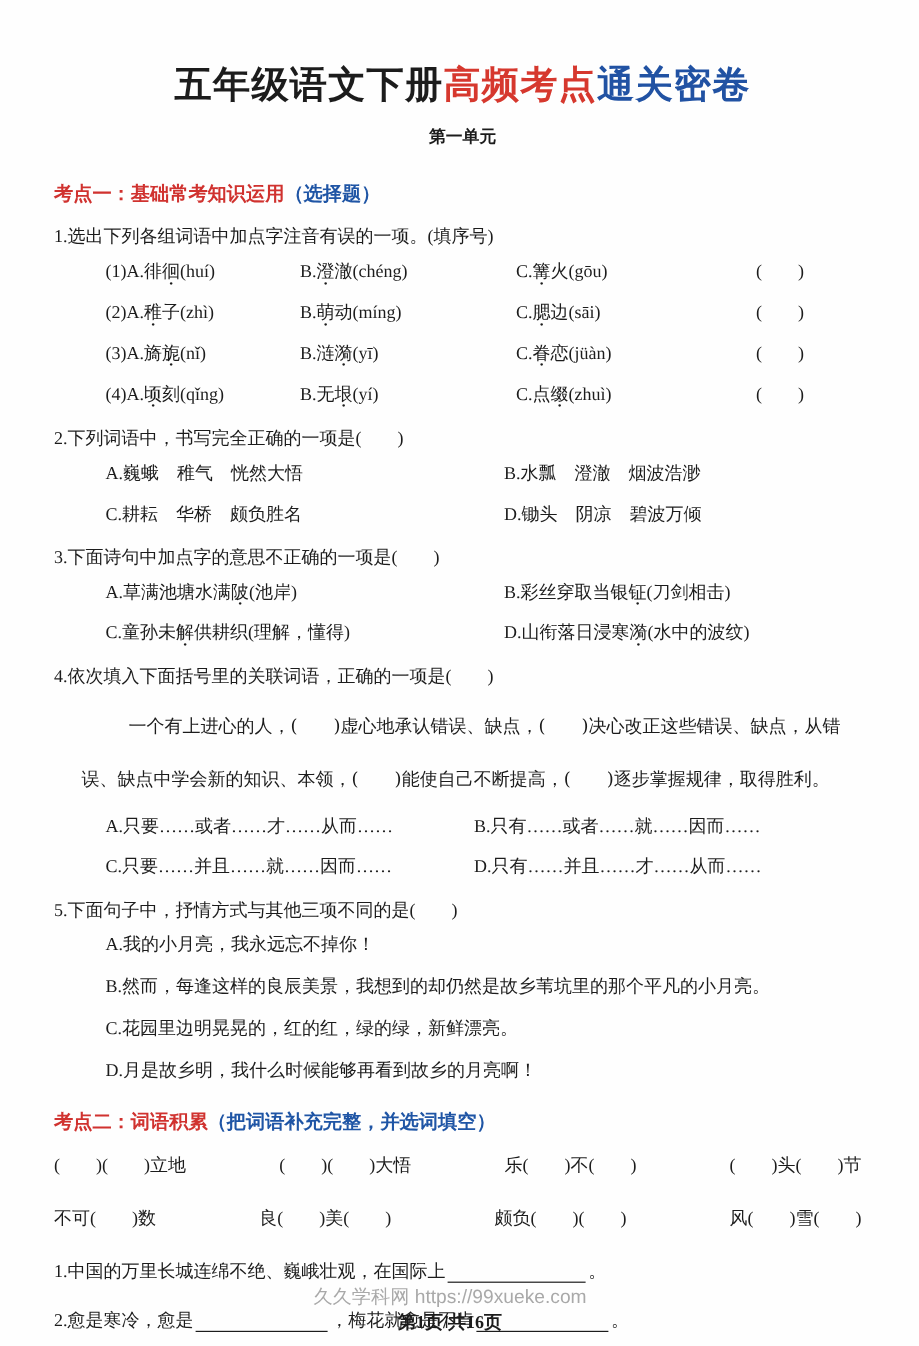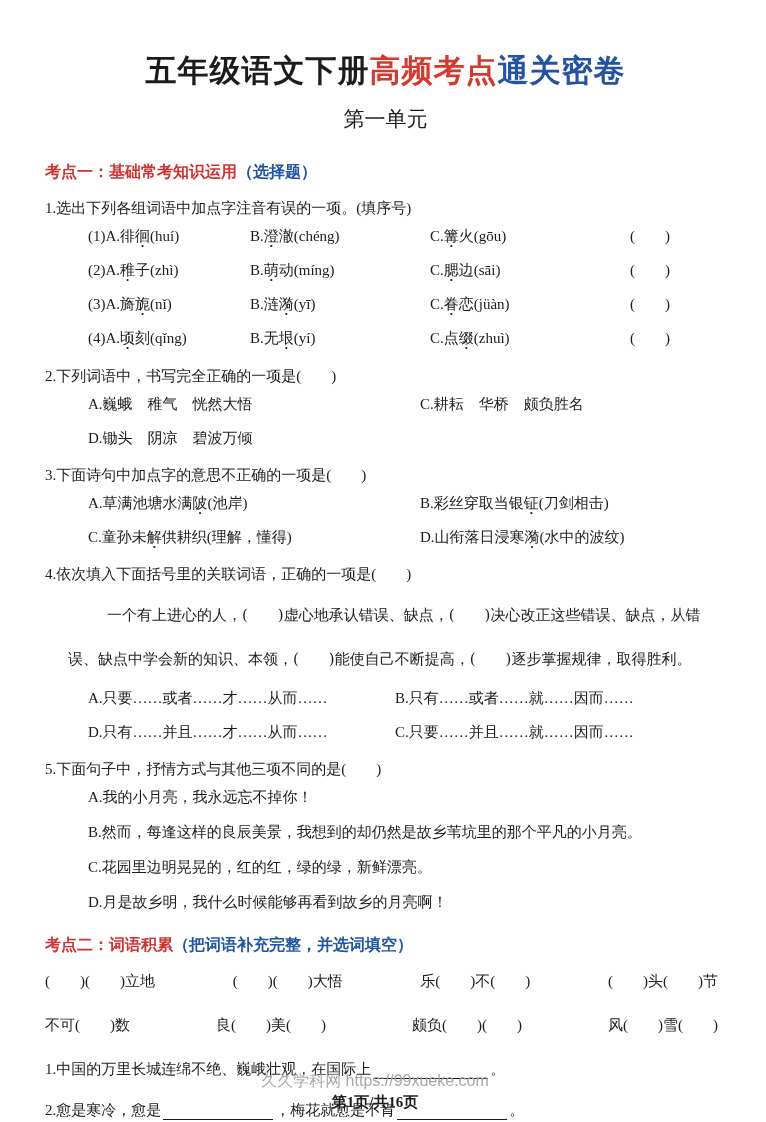--- a/index.html
+++ b/index.html
@@ -21,22 +21,22 @@
     font-size:31px;
     font-weight:bold;
     letter-spacing:1px;
     font-family:"Liberation Sans","DejaVu Sans",sans-serif;
   }
   .title .t-red  { color:#d6382e; }
   .title .t-blue { color:#2152a3; }
   .subtitle {
     margin-top:13px;
     text-align:center;
-    font-size:21px;
-    font-weight:normal;
+    font-size:14px;
+    font-weight:bold;
   }
   .sec-head {
     margin-top:29px;
     font-size:16px;
     font-weight:bold;
     font-family:"Liberation Sans","DejaVu Sans",sans-serif;
   }
   .sec-head .h-red  { color:#d0322f; }
   .sec-head .h-blue { color:#1f55a5; }
   .stem { margin-top:14px; line-height:22px; }
@@ -141,20 +141,21 @@
   <div class="q1-row">
     <div><span>(4)A.</span><span class="dt">顷</span><span>刻(qǐng)</span></div>
     <div><span>B.无</span><span class="dt">垠</span><span>(yí)</span></div>
     <div><span>C.点</span><span class="dt">缀</span><span>(zhuì)</span></div>
     <div>(　　)</div>
   </div>
 
   <div class="stem" style="margin-top:10px;">2.下列词语中，书写完全正确的一项是(　　)</div>
   <div class="opt-grid2">
     <div>A.巍蛾　稚气　恍然大悟</div>
+    <div>B.水瓢　澄澈　烟波浩渺</div>
     <div>C.耕耘　华桥　颇负胜名</div>
     <div>D.锄头　阴凉　碧波万倾</div>
   </div>
 
   <div class="stem" style="margin-top:9px;">3.下面诗句中加点字的意思不正确的一项是(　　)</div>
   <div class="opt-grid2">
     <div>
         <span>A.草满池塘水满</span>
         <span class="dt">陂</span>
         <span>(池岸)</span>
@@ -174,22 +175,22 @@
         <span class="dt">漪</span>
         <span>(水中的波纹)</span>
       </div>
   </div>
 
   <div class="stem" style="margin-top:9px;">4.依次填入下面括号里的关联词语，正确的一项是(　　)</div>
   <div class="para">一个有上进心的人，(　　)虚心地承认错误、缺点，(　　)决心改正这些错误、缺点，从错误、缺点中学会新的知识、本领，(　　)能使自己不断提高，(　　)逐步掌握规律，取得胜利。</div>
   <div class="opt-grid4">
     <div>A.只要……或者……才……从而……</div>
     <div>B.只有……或者……就……因而……</div>
+    <div>C.只要……并且……就……因而……</div>
     <div>D.只有……并且……才……从而……</div>
-    <div>C.只要……并且……就……因而……</div>
   </div>
 
   <div class="stem" style="margin-top:9px;">5.下面句子中，抒情方式与其他三项不同的是(　　)</div>
   <div class="q5-opt">A.我的小月亮，我永远忘不掉你！</div>
   <div class="q5-opt">B.然而，每逢这样的良辰美景，我想到的却仍然是故乡苇坑里的那个平凡的小月亮。</div>
   <div class="q5-opt">C.花园里边明晃晃的，红的红，绿的绿，新鲜漂亮。</div>
   <div class="q5-opt">D.月是故乡明，我什么时候能够再看到故乡的月亮啊！</div>
 
   <div class="sec-head" style="margin-top:15px;">
     <span class="h-red">考点二：词语积累</span><span class="h-blue">（把词语补充完整，并选词填空）</span>

